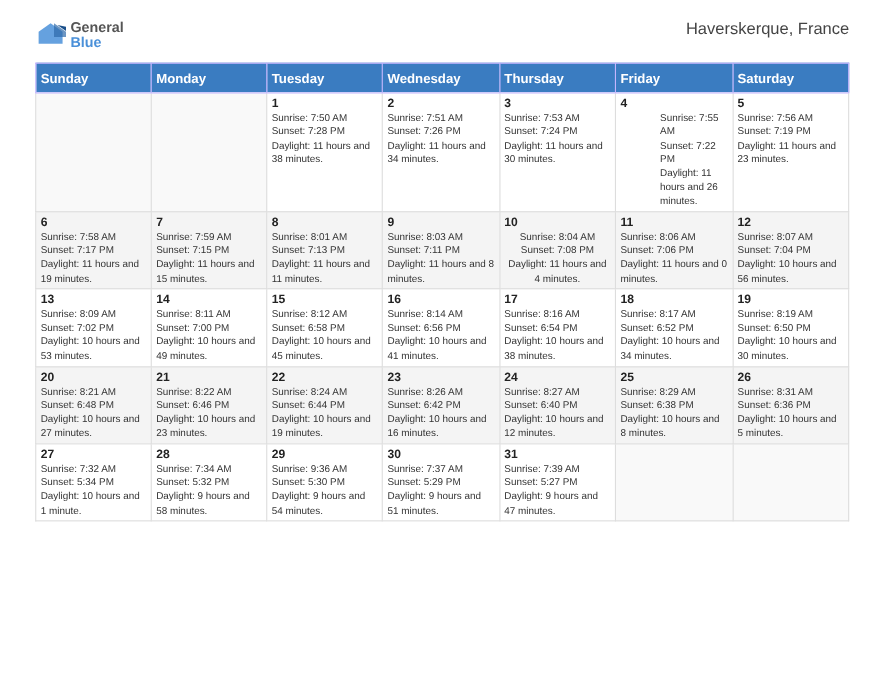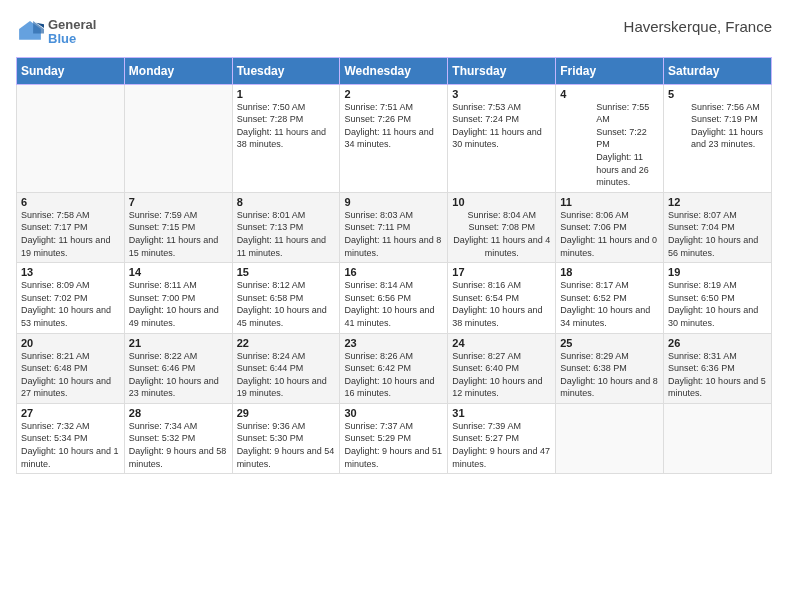--- a/index.html
+++ b/index.html
@@ -6,21 +6,21 @@
     body {
       font-family: Arial, sans-serif;
       background: #fff;
       width: 792px;
       min-height: 612px;
       overflow: hidden;
     }
     .page {
       width: 792px;
       min-height: 612px;
-      padding: 18px 20px 10px 16px;
+      padding: 18px 20px 10px 32px;
       background: #fff;
     }
     .header {
       display: flex;
       justify-content: space-between;
       align-items: flex-start;
       margin-bottom: 10px;
     }
     .logo {
       display: flex;
@@ -157,21 +157,21 @@
 Daylight: 11 hours and 30 minutes.</div>
           </td>
           <td>
             <span class="day-num">4</span>
             <div class="day-info" style="white-space: pre-line; margin-left: 36px;">Sunrise: 7:55 AM
 Sunset: 7:22 PM
 Daylight: 11 hours and 26 minutes.</div>
           </td>
           <td>
             <span class="day-num">5</span>
-            <div class="day-info" style="white-space: pre-line; margin-left: 23px;">Sunrise: 7:56 AM
+            <div class="day-info" style="white-space: pre-line;">Sunrise: 7:56 AM
 Sunset: 7:19 PM
 Daylight: 11 hours and 23 minutes.</div>
           </td>
         </tr>
         <tr>
           <td>
             <span class="day-num">6</span>
             <div class="day-info" style="white-space: pre-line;">Sunrise: 7:58 AM
 Sunset: 7:17 PM
 Daylight: 11 hours and 19 minutes.</div>

